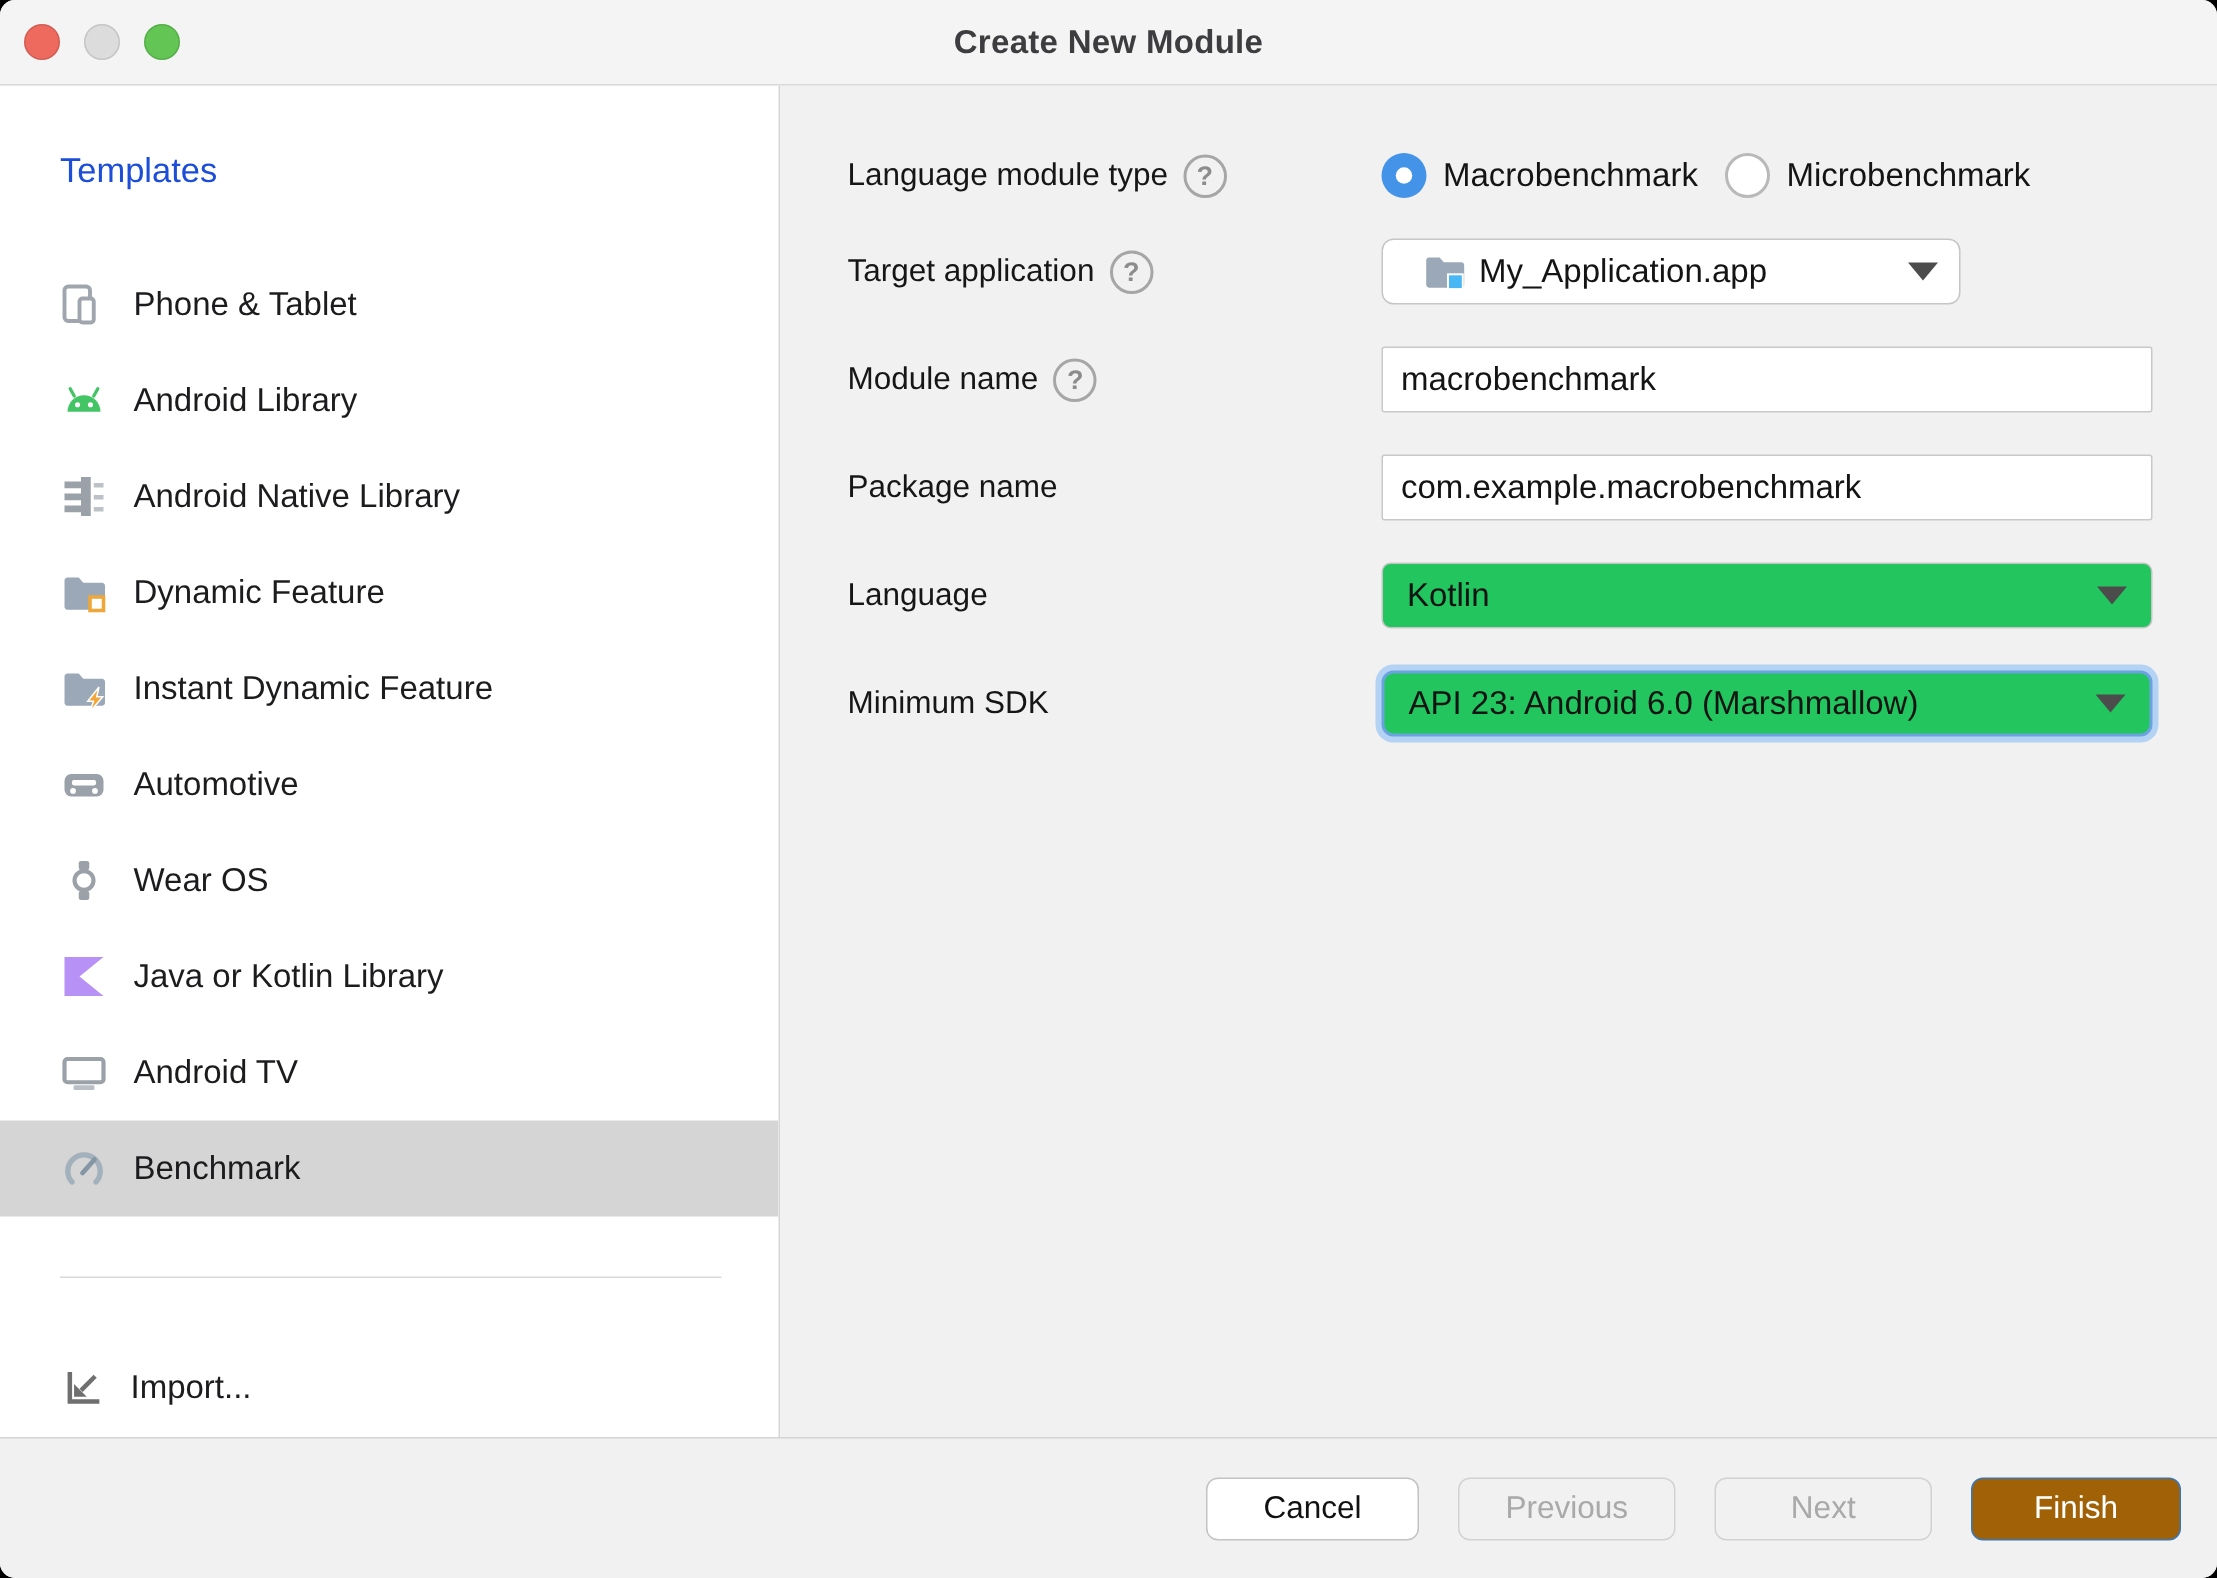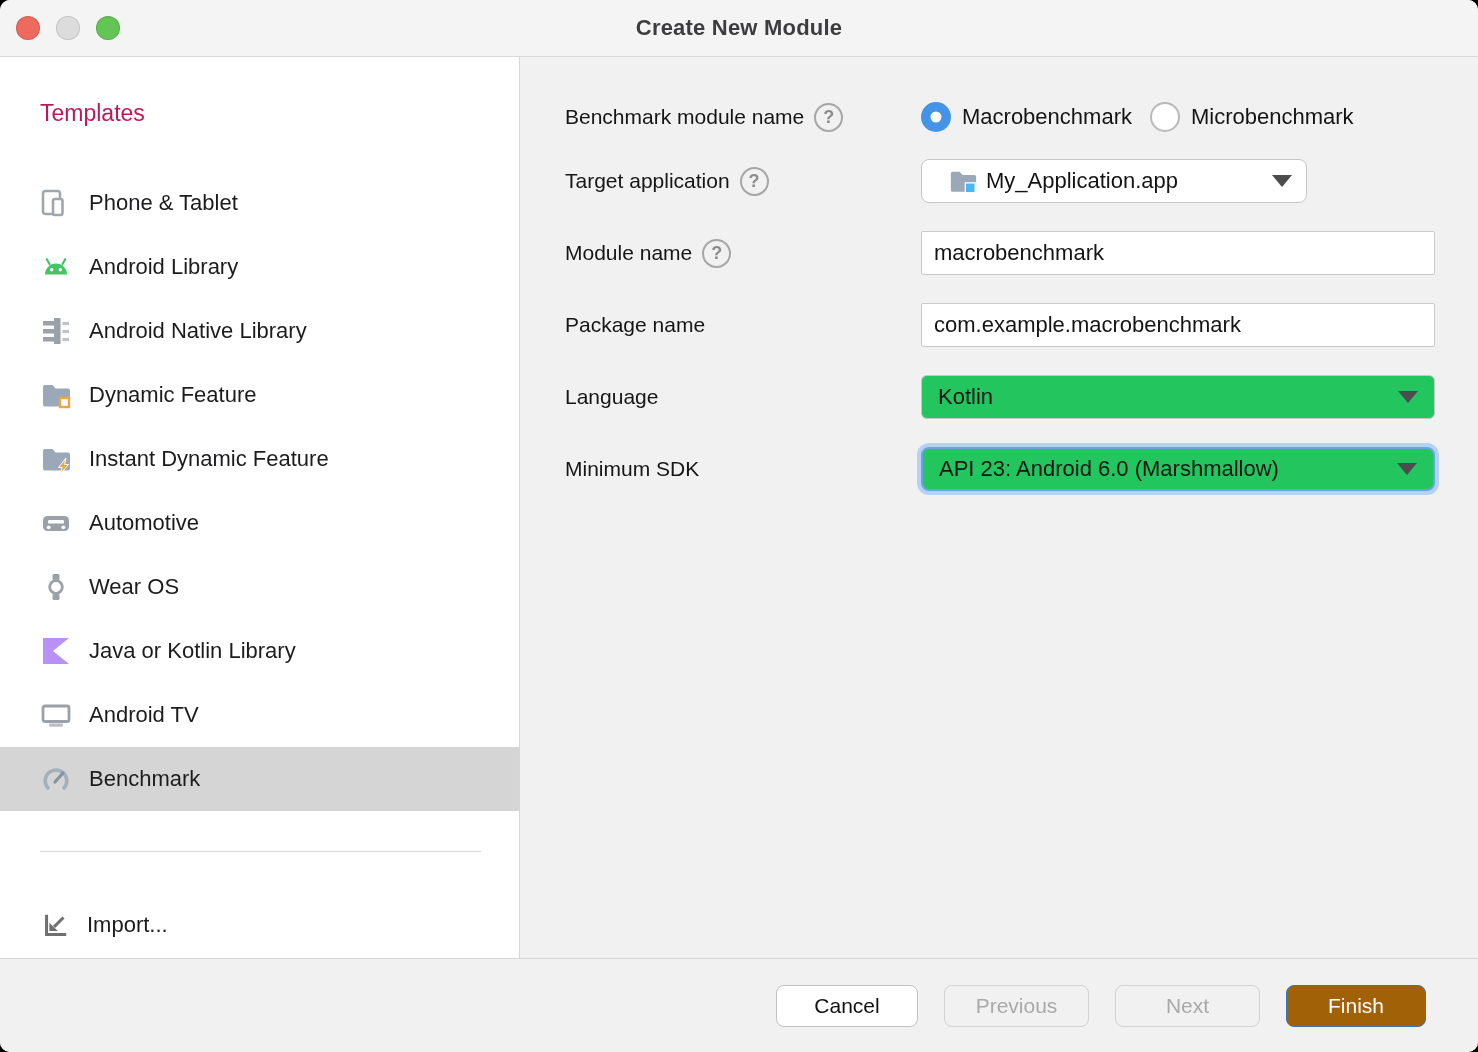--- a/index.html
+++ b/index.html
@@ -25,21 +25,21 @@
     font-size:22px;font-weight:700;color:#3d3d3f;letter-spacing:.2px;
   }
   
   .body{display:flex;height:901px;}
   .sidebar{
     width:520px;flex:0 0 520px;background:#ffffff;border-right:1px solid #d6d6d6;
     overflow:hidden;
   }
   .main{flex:1;background:#f1f1f1;padding:38px 0 0 45px;}
   
-  .tpl-header{margin:43px 0 0 40px;height:28px;font-size:23px;color:#be185d;}
+  .tpl-header{margin:43px 0 0 40px;height:28px;font-size:23px;color:#1d4ed8;}
   .tpl-list{margin-top:43px;}
   .tpl-item{
     height:64px;display:flex;align-items:center;gap:17px;padding-left:40px;
     font-size:22px;color:#1c1c1e;cursor:default;
   }
   .tpl-item.selected{background:#d5d5d5;}
   .tpl-item .ico{width:32px;height:32px;flex:0 0 32px;display:flex;align-items:center;justify-content:center;}
   .side-divider{margin:40px 0 0 40px;width:441px;height:1px;background:#d9d9d9;}
   .import-item{
     margin-top:49px;height:48px;display:flex;align-items:center;gap:17px;
@@ -80,21 +80,21 @@
   .select{
     width:514px;height:44px;background:#22c55e;border:1px solid #c6c6c6;border-radius:6px;
     display:flex;align-items:center;padding:0 16px;font-size:22px;color:#141414;gap:40px;
   }
   .select.focused{
     border:2px solid #6ba3e0;border-radius:8px;box-shadow:0 0 0 4px #b3d2f4;
   }
   
   .footer{
     height:94px;background:#f1f1f1;border-top:1px solid #d4d4d4;
-    display:flex;align-items:center;justify-content:flex-end;gap:26px;padding-right:52px;
+    display:flex;align-items:center;justify-content:flex-end;gap:26px;padding-right:24px;
   }
   .btn{
     height:42px;border-radius:8px;font-size:21px;padding:0 30px;
     font-family:inherit;display:flex;align-items:center;justify-content:center;
   }
   .btn.cancel{background:#fff;border:1.5px solid #c3c3c3;color:#111;min-width:142px;}
   .btn.disabled{background:transparent;border:1.5px solid #d2d2d2;color:#a9a9a9;min-width:145px;}
   .btn.primary{background:#a16207;border:1.5px solid #3876b8;color:#fff;min-width:140px;font-weight:400;}
 </style>
 </head>
@@ -241,21 +241,21 @@
           </svg>
         </span>
         <span>Import...</span>
       </div>
     </div>
 
     <div class="main">
 
       <div class="frow tight">
         <div class="flabel">
-          <span>Benchmark module name</span>
+          <span>Language module type</span>
           <span class="help">?</span>
         </div>
         <div class="radio-group">
           <label class="radio">
             <span class="rdot checked"></span>
             <span>Macrobenchmark</span>
           </label>
           <label class="radio">
             <span class="rdot"></span>
             <span>Microbenchmark</span>

